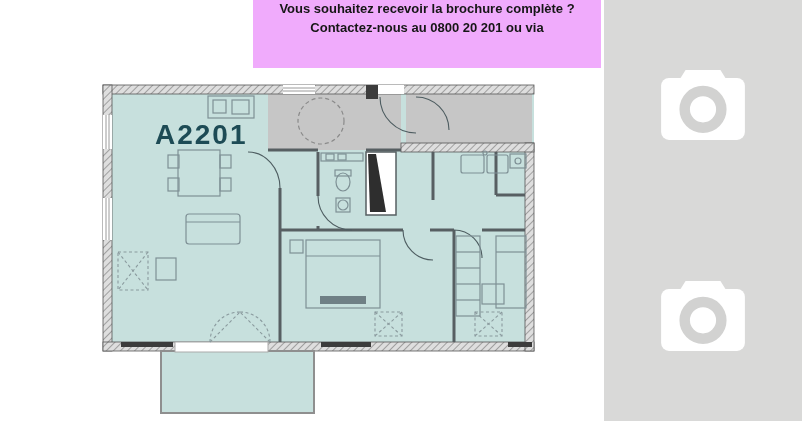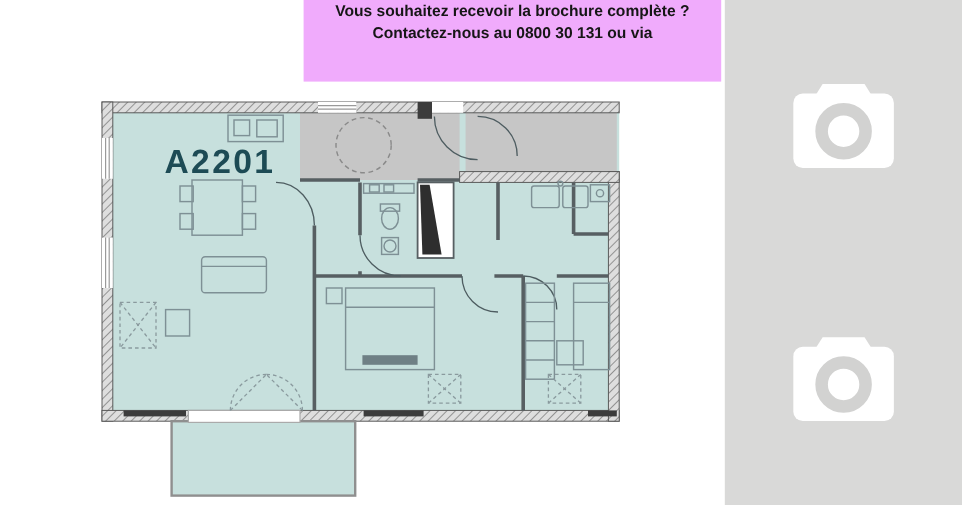--- a/index.html
+++ b/index.html
@@ -13,38 +13,38 @@
   .banner .line{font-size:13px;font-weight:bold;color:#161616;line-height:18px;
     white-space:nowrap;}
 
   
   .photo-panel{position:absolute;left:604px;top:0;width:198px;height:421px;
     background:#d9d9d8;display:flex;flex-direction:column;}
   .photo-cell{flex:1;display:flex;align-items:center;justify-content:center;}
   .cam{width:110px;height:96px;}
 
   
-  .plan-wrap{position:absolute;left:82px;top:82px;width:436px;height:339px;}
+  .plan-wrap{position:absolute;left:100px;top:82px;width:436px;height:339px;}
   svg{display:block;}
   text.unit{font-family:"Liberation Sans",sans-serif;font-weight:bold;
     font-size:28px;letter-spacing:2px;}
   .furn{stroke:#7e9095;stroke-width:1.2;fill:none;}
   .iwall{stroke:#575f62;stroke-width:3;fill:none;}
   .door{stroke:#4e5d61;stroke-width:1.1;fill:none;}
   .dashed{stroke:#8a9a9e;stroke-width:1.1;fill:none;stroke-dasharray:3 2.5;}
   .glass{stroke:#9a9a9a;stroke-width:1;fill:none;}
 </style>
 </head>
 <body>
 
 <div class="stage">
 
   <div class="banner">
     <div class="line">Vous souhaitez recevoir la brochure complète ?</div>
-    <div class="line">Contactez-nous au 0800 30 131 ou via</div>
+    <div class="line">Contactez-nous au 0800 20 201 ou via</div>
   </div>
 
   <div class="plan-wrap">
     <svg viewBox="82 82 436 339" width="436" height="339">
       <defs>
         <pattern id="hatch" width="5" height="5" patternUnits="userSpaceOnUse" patternTransform="rotate(45)">
           <rect width="5" height="5" fill="#dedede"></rect>
           <line x1="0" y1="0" x2="0" y2="5" stroke="#8f8f8f" stroke-width="1.6"></line>
         </pattern>
       </defs>

